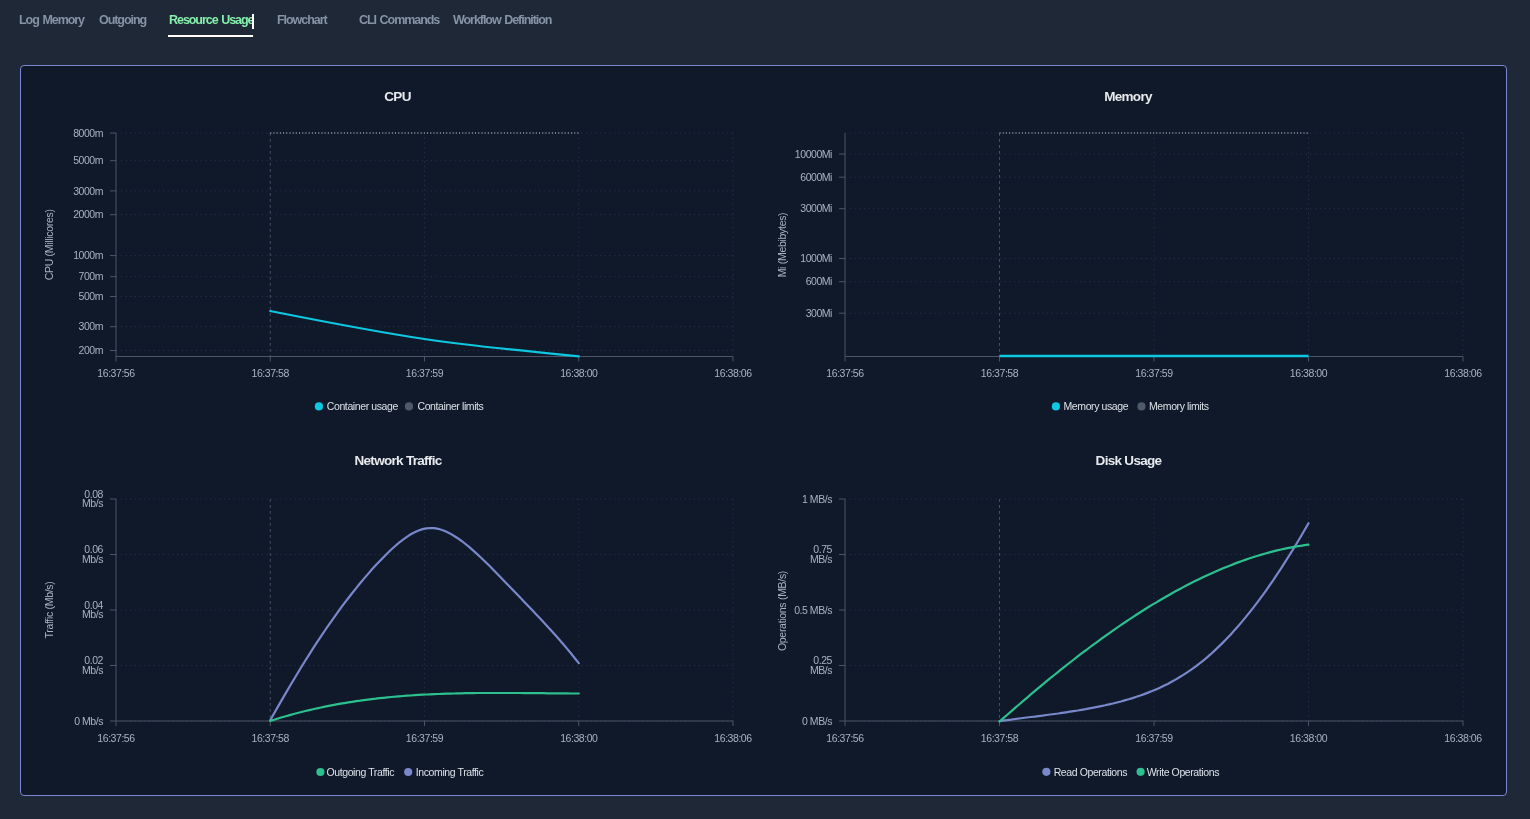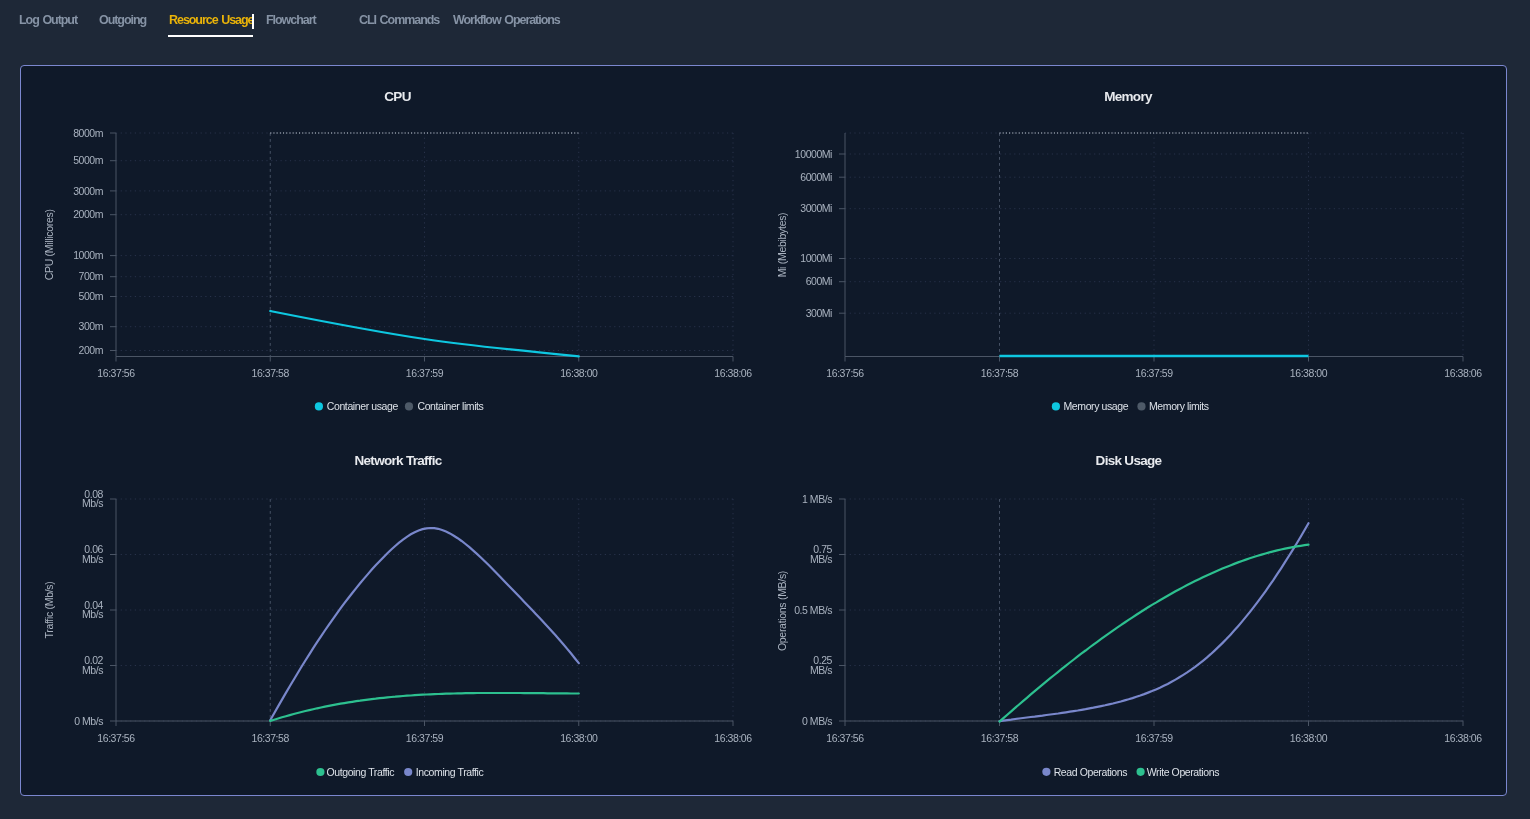--- a/index.html
+++ b/index.html
@@ -1,35 +1,35 @@
 <!DOCTYPE html>
 <html><head>
 <meta charset="utf-8">
 <style>
 * { margin:0; padding:0; box-sizing:border-box; }
 html,body { width:1530px; height:819px; background:#1e2837; overflow:hidden;
   font-family:"Liberation Sans", sans-serif; }
 .tab { position:absolute; top:13px; font-size:12.5px; font-weight:bold; letter-spacing:-1.05px; word-spacing:1.2px;
   color:#8693a5; white-space:nowrap; }
-.tab.active { color:#eab308; }
+.tab.active { color:#86efac; }
 .underline { position:absolute; left:168px; top:34.8px; width:84.5px; height:2.5px; background:#fff; }
 .caret { position:absolute; left:252px; top:13.5px; width:1.5px; height:15px; background:#fff; }
 .panel { position:absolute; left:19.5px; top:65px; width:1487px; height:731px;
   background:#0f1929; border:1px solid #7b87cf; border-radius:4px; }
 svg.chart { position:absolute; left:0; top:0; }
 </style>
 </head>
 <body>
 <div class="panel"></div>
-<div class="tab" style="left:19px">Log Output</div>
+<div class="tab" style="left:19px">Log Memory</div>
 <div class="tab" style="left:99px">Outgoing</div>
 <div class="tab active" style="left:169px">Resource Usage</div>
-<div class="tab" style="left:266px">Flowchart</div>
+<div class="tab" style="left:277px">Flowchart</div>
 <div class="tab" style="left:359px">CLI Commands</div>
-<div class="tab" style="left:453px">Workflow Operations</div>
+<div class="tab" style="left:453px">Workflow Definition</div>
 <div class="underline"></div>
 <div class="caret"></div>
 <svg class="chart" width="1530" height="819" viewBox="0 0 1530 819">
 <line x1="116.00" y1="133.00" x2="733.00" y2="133.00" stroke="#28324a" stroke-width="1" stroke-dasharray="1.2,3.5"></line>
 <line x1="116.00" y1="160.70" x2="733.00" y2="160.70" stroke="#28324a" stroke-width="1" stroke-dasharray="1.2,3.5"></line>
 <line x1="116.00" y1="190.90" x2="733.00" y2="190.90" stroke="#28324a" stroke-width="1" stroke-dasharray="1.2,3.5"></line>
 <line x1="116.00" y1="214.70" x2="733.00" y2="214.70" stroke="#28324a" stroke-width="1" stroke-dasharray="1.2,3.5"></line>
 <line x1="116.00" y1="255.60" x2="733.00" y2="255.60" stroke="#28324a" stroke-width="1" stroke-dasharray="1.2,3.5"></line>
 <line x1="116.00" y1="276.70" x2="733.00" y2="276.70" stroke="#28324a" stroke-width="1" stroke-dasharray="1.2,3.5"></line>
 <line x1="116.00" y1="296.50" x2="733.00" y2="296.50" stroke="#28324a" stroke-width="1" stroke-dasharray="1.2,3.5"></line>

